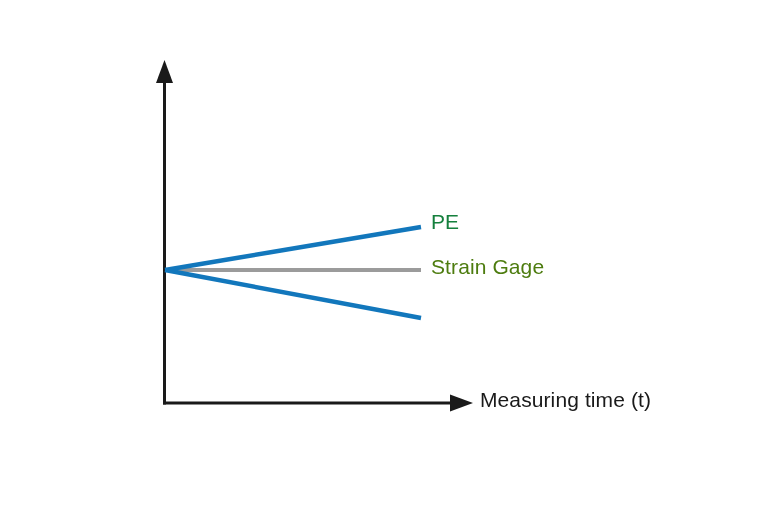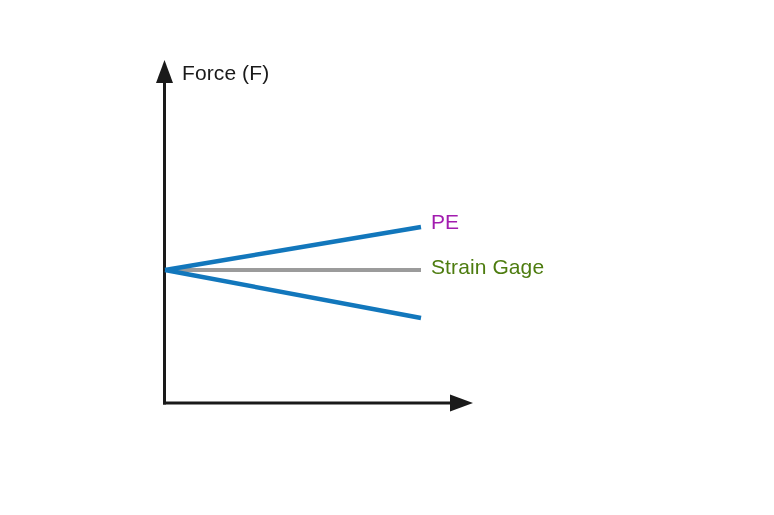--- a/index.html
+++ b/index.html
@@ -45,21 +45,21 @@
   .series-label {
     position: absolute;
     font-family: "Liberation Sans", sans-serif;
     font-size: 21px;
     white-space: nowrap;
     letter-spacing: 0.1px;
   }
   #label-pe {
     left: 431px;
     top: 210px;
-    color: #a21caf;
+    color: #15803d;
   }
   #label-strain {
     left: 431px;
     top: 255px;
     color: #4d7c0f;
   }
 </style>
 </head>
 <body>
 
@@ -75,20 +75,20 @@
 
     <polygon points="473,403 450,411.5 450,394.5" fill="#1a1a1a"></polygon>
 
     <line x1="165" y1="270" x2="421" y2="270" stroke="#9b9b9b" stroke-width="4" stroke-linecap="butt"></line>
 
     <line x1="165" y1="270" x2="421" y2="227" stroke="#1277bc" stroke-width="4.5" stroke-linecap="butt"></line>
 
     <line x1="165" y1="270" x2="421" y2="318" stroke="#1277bc" stroke-width="4.5" stroke-linecap="butt"></line>
   </svg>
 
-  <div class="axis-label" id="ylabel">Force (F)</div>
 
+  <div class="axis-label" id="xlabel">Measuring time (t)</div>
 
   <div class="series-label" id="label-pe">PE</div>
 
   <div class="series-label" id="label-strain">Strain Gage</div>
 
 </div>
 
 </body></html>

